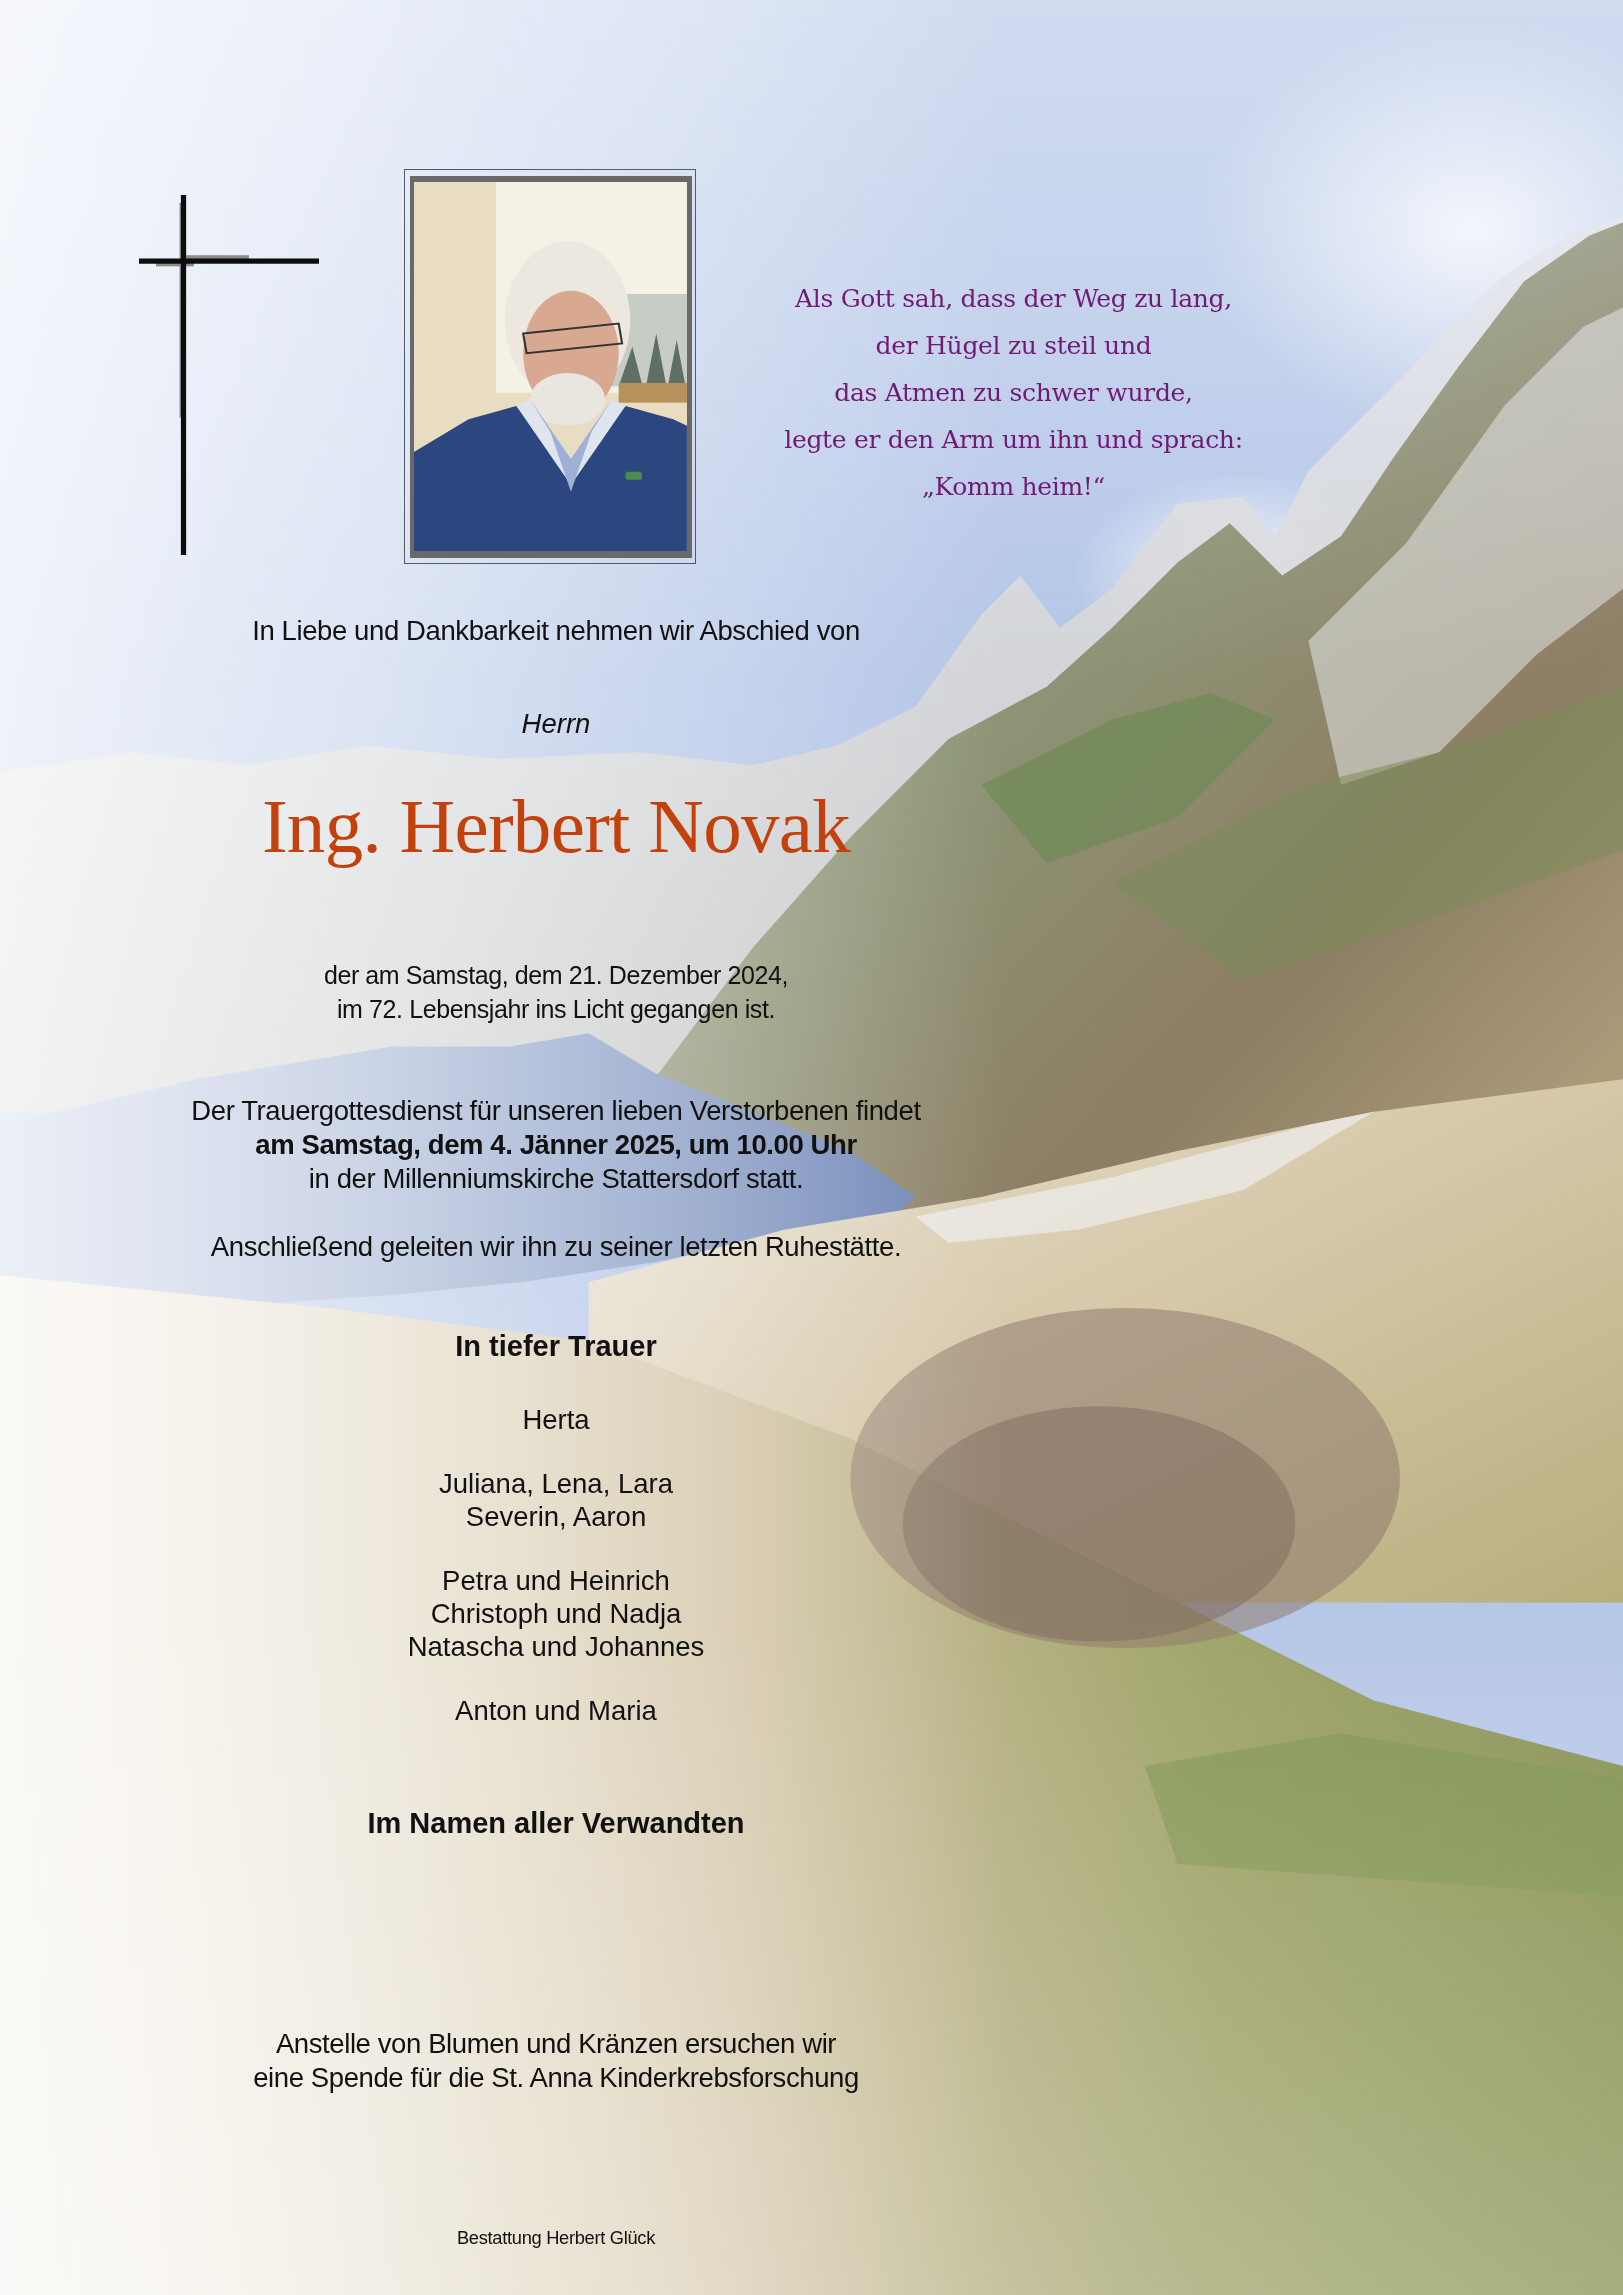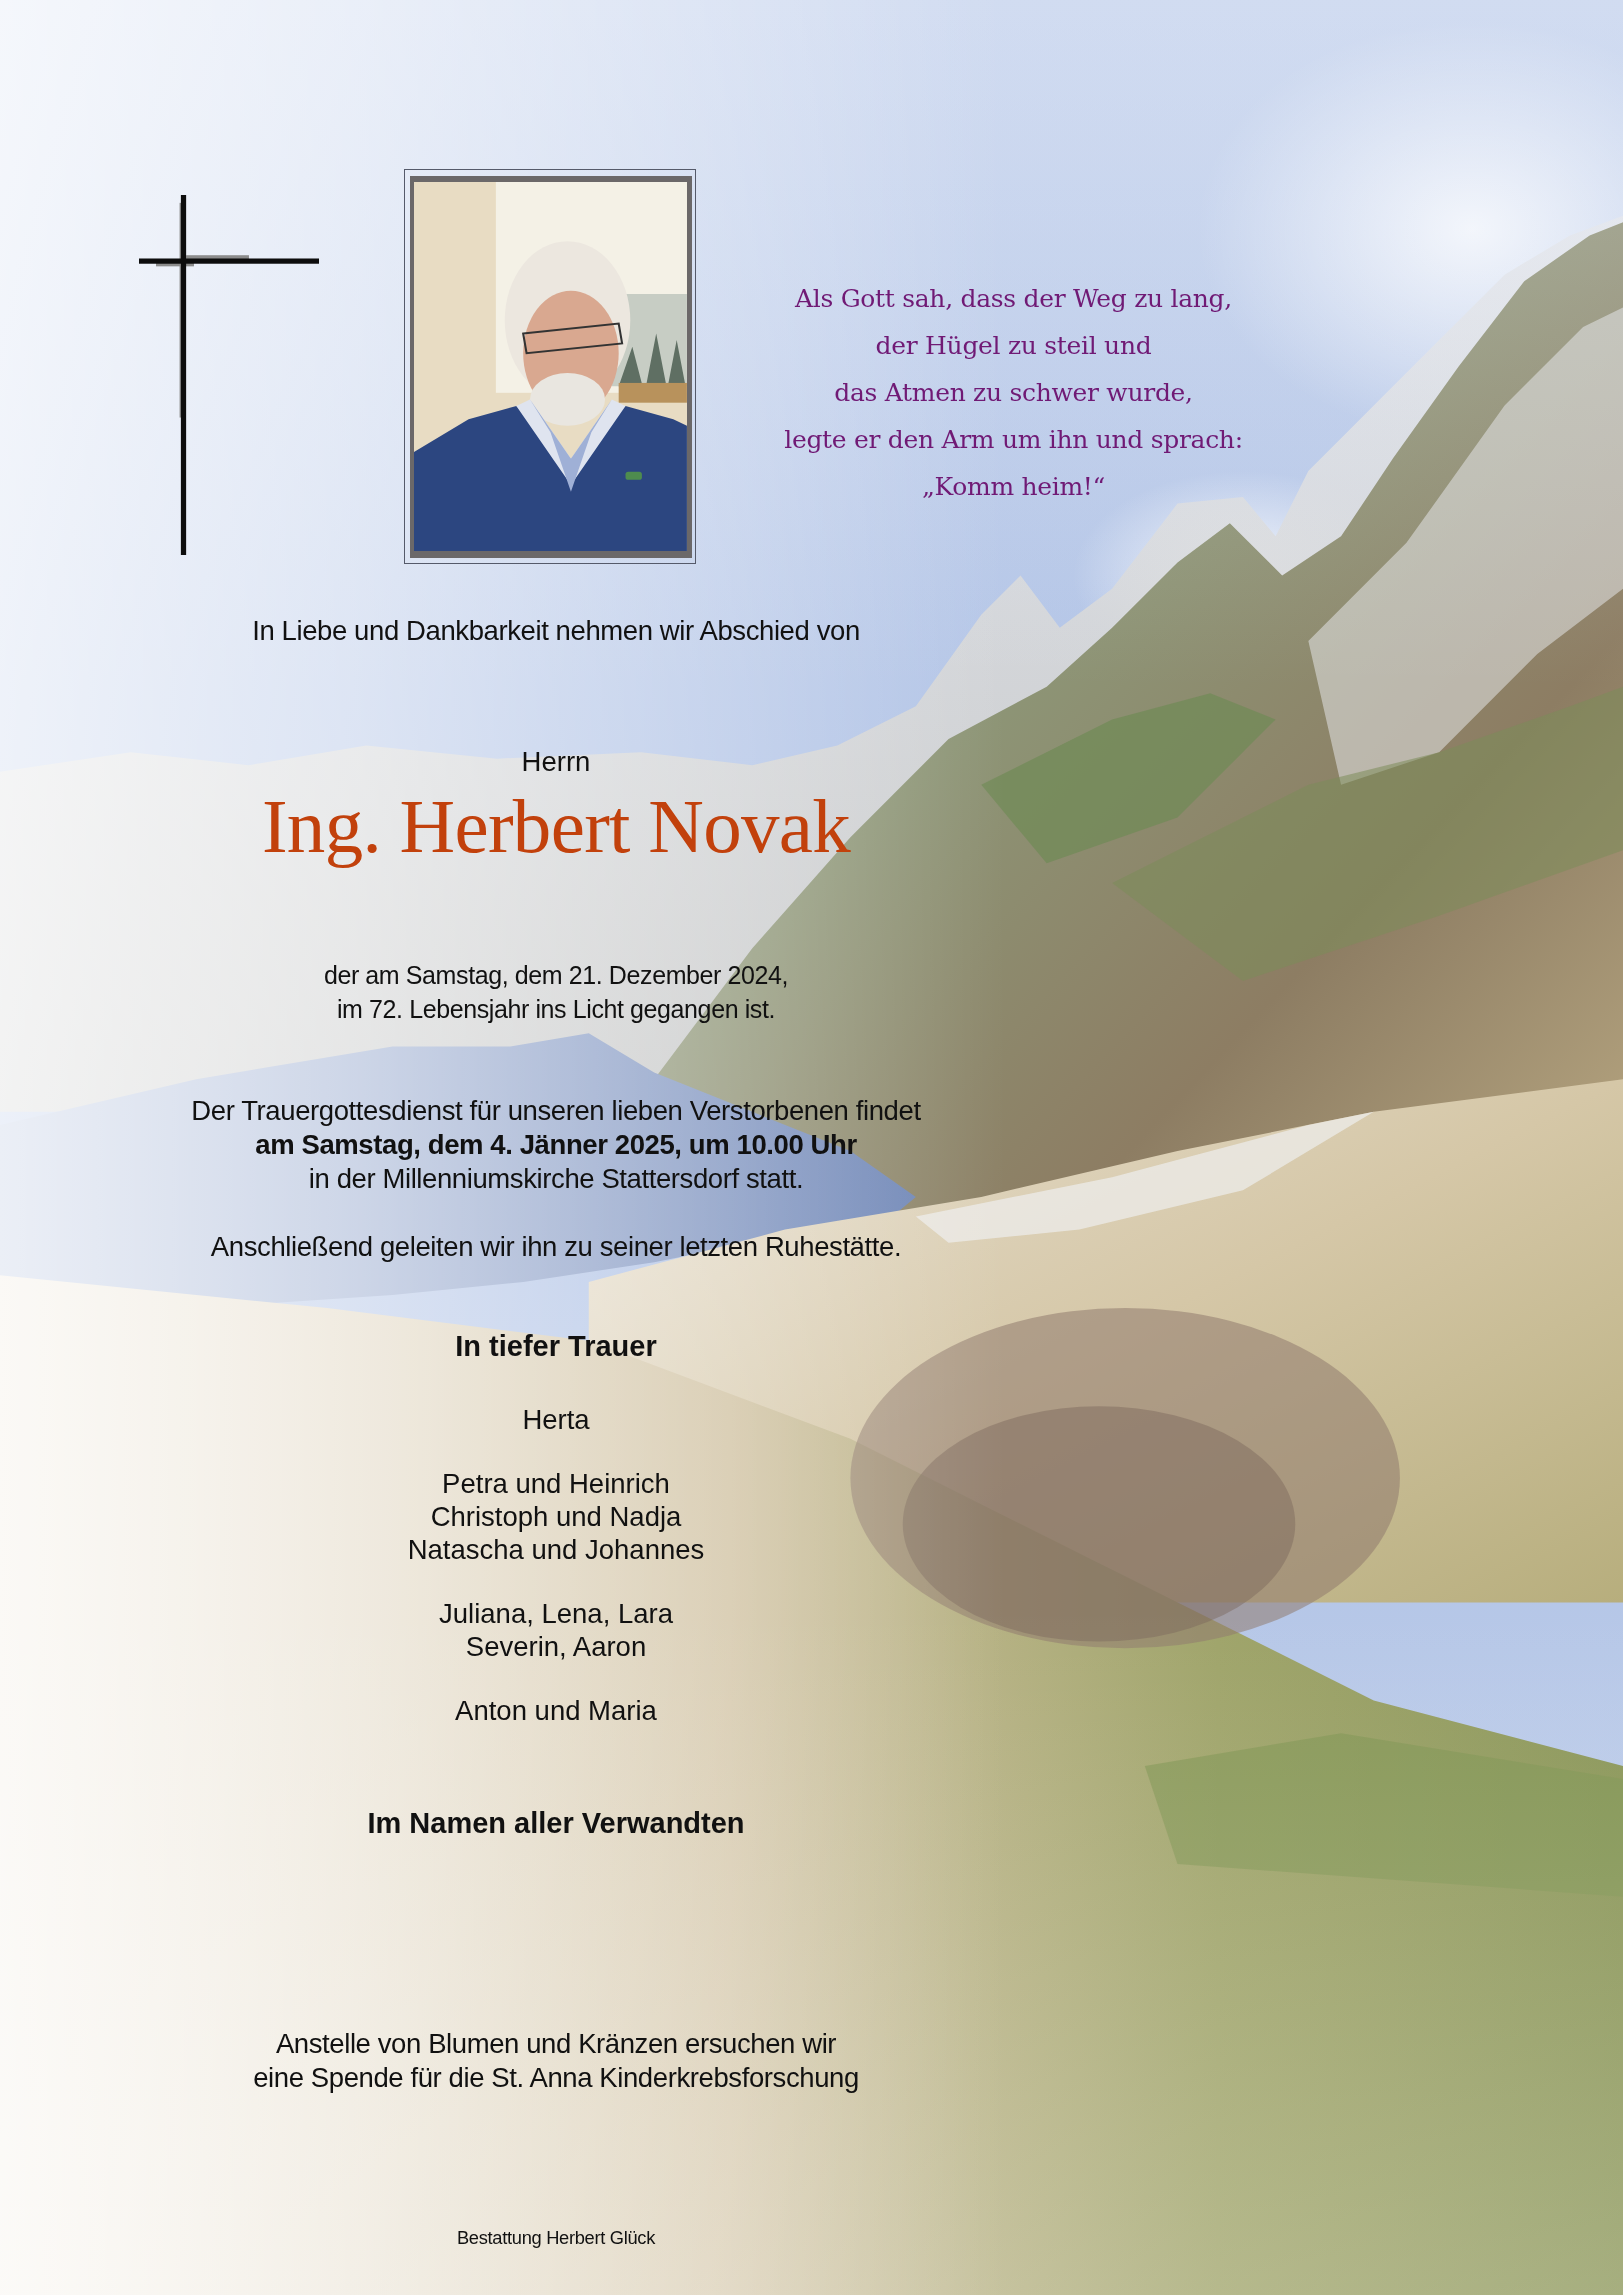--- a/index.html
+++ b/index.html
@@ -19,21 +19,21 @@
     
     .photo-frame { position: absolute; left: 404px; top: 169px; width: 292px; height: 395px; border: 1.3px solid #555a6a; box-sizing: border-box; background: transparent; }
     .photo-mat { position: absolute; left: 4.6px; top: 5.9px; right: 3.3px; bottom: 5.2px; background: #6b6869; }
     .photo { position: absolute; left: 4.6px; top: 6.5px; right: 4.6px; bottom: 6.5px; overflow: hidden; background: #e9e1cd; }
     .photo svg { width: 100%; height: 100%; display: block; }
 
     .poem { position: absolute; left: 752px; top: 275px; width: 523px; text-align: center; font-family: "DejaVu Serif", serif; font-size: 25px; line-height: 47px; color: #701a75; letter-spacing: -0.3px; }
     .poem div { white-space: nowrap; }
 
     .intro { top: 615px; font-size: 27.5px; letter-spacing: -0.4px; text-align: center; }
-    .herrn { top: 746px; font-size: 27.5px; }
+    .herrn { top: 708px; font-size: 27.5px; font-style: italic; }
     .name { top: 782px; font-family: "Liberation Serif", serif; font-size: 77px; letter-spacing: -0.7px; color: #c2410c; }
     .death { top: 958px; font-size: 25px; line-height: 34px; letter-spacing: -0.4px; }
     .service { top: 1094px; font-size: 27.5px; line-height: 34px; letter-spacing: -0.4px; }
     .service .bold { font-weight: bold; }
     .after { top: 1231px; font-size: 27.5px; letter-spacing: -0.4px; }
     .mourn-title { top: 1330px; font-size: 29px; font-weight: bold; }
     .mourners { top: 1403px; font-size: 27.5px; line-height: 33px; }
     .mourners .group { margin-bottom: 31px; }
     .mourn-foot { top: 1807px; font-size: 29px; font-weight: bold; }
     .donation { top: 2027px; font-size: 27.5px; line-height: 34px; letter-spacing: -0.4px; }
@@ -161,27 +161,27 @@
     <div>in der Millenniumskirche Stattersdorf statt.</div>
   </div>
   <div class="center-col after">Anschließend geleiten wir ihn zu seiner letzten Ruhestätte.</div>
 
   <div class="center-col mourn-title">In tiefer Trauer</div>
   <div class="center-col mourners">
     <div class="group">
       <div>Herta</div>
     </div>
     <div class="group">
+      <div>Juliana, Lena, Lara</div>
+      <div>Severin, Aaron</div>
+    </div>
+    <div class="group">
       <div>Petra und Heinrich</div>
       <div>Christoph und Nadja</div>
       <div>Natascha und Johannes</div>
-    </div>
-    <div class="group">
-      <div>Juliana, Lena, Lara</div>
-      <div>Severin, Aaron</div>
     </div>
     <div class="group">
       <div>Anton und Maria</div>
     </div>
   </div>
   <div class="center-col mourn-foot">Im Namen aller Verwandten</div>
 
   <div class="center-col donation">
     <div>Anstelle von Blumen und Kränzen ersuchen wir</div>
     <div>eine Spende für die St. Anna Kinderkrebsforschung</div>

